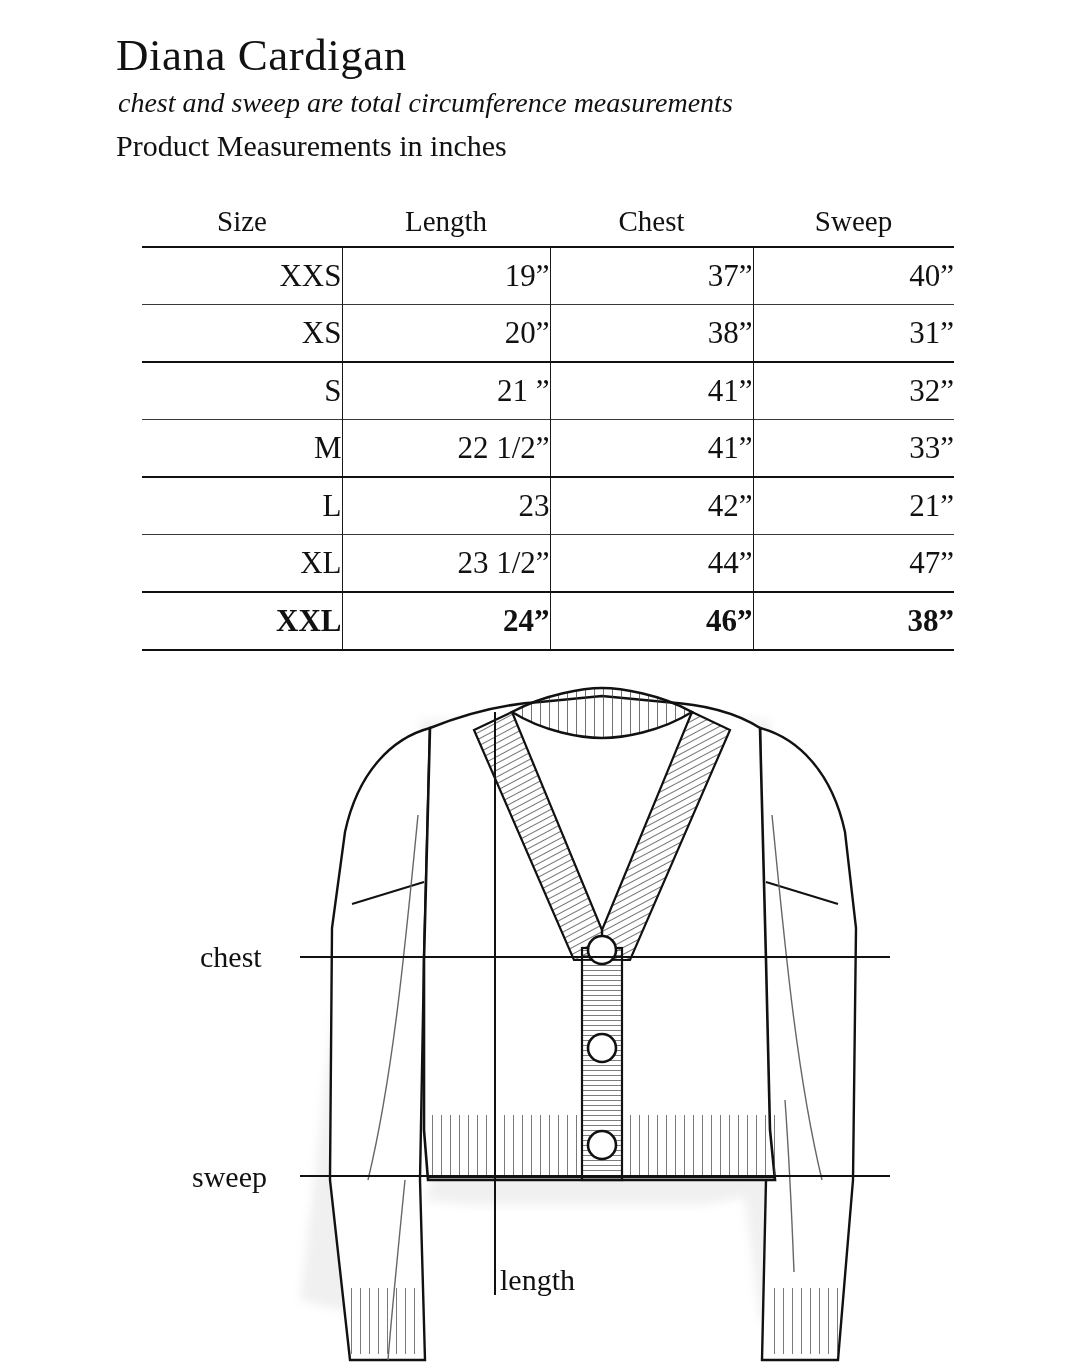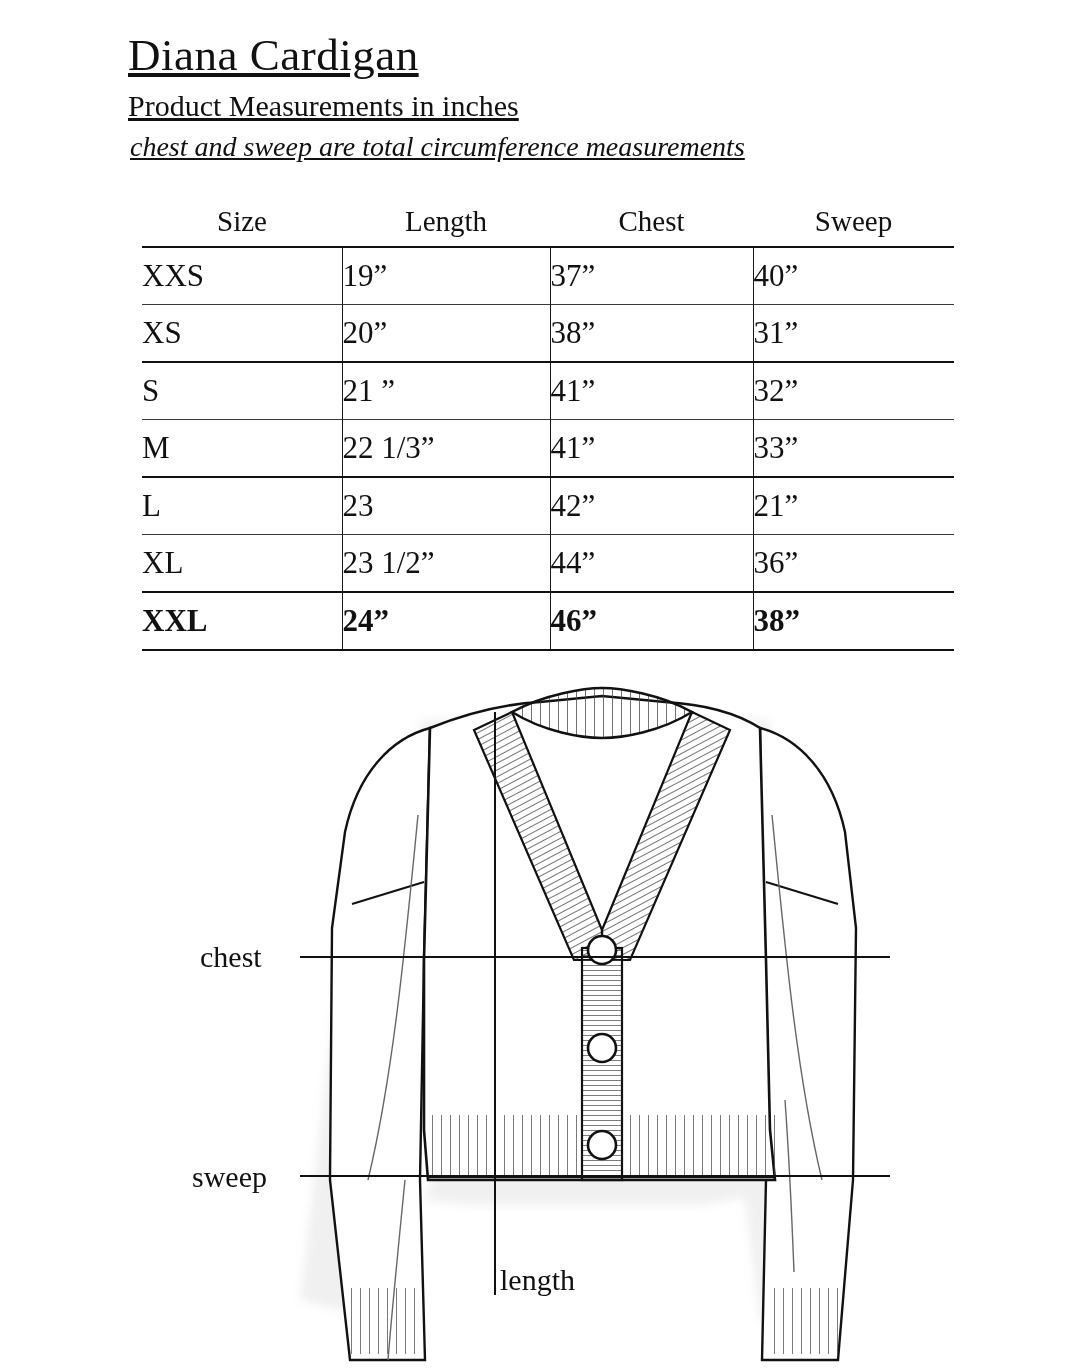--- a/index.html
+++ b/index.html
@@ -12,24 +12,23 @@
     height: 1372px;
     position: relative;
     overflow: hidden;
     font-family: "Liberation Serif", "DejaVu Serif", serif;
     color: #111111;
   }
 
   
   #heading {
     position: absolute;
-    left: 128px;
+    left: 116px;
     top: 28px;
     width: 860px;
-    text-decoration: underline;
   }
   #title {
     font-size: 45px;
     line-height: 54px;
     letter-spacing: 0.5px;
     font-weight: 400;
     margin: 0;
   }
   #subtitle {
     font-size: 30px;
@@ -65,21 +64,21 @@
   table#size-table th {
     font-size: 29px;
     font-weight: 400;
     padding: 2px 0 8px 0;
     border: none;
     vertical-align: bottom;
   }
   table#size-table td {
     font-size: 31px;
     font-weight: 400;
-    text-align: left;
+    text-align: right;
     height: 56px;
     padding: 0;
     vertical-align: middle;
   }
   
   table#size-table tbody td.sep {
     border-left: 1.6px solid #1a1a1a;
   }
   
   table#size-table tbody tr.thick > td { border-top: 2.6px solid #111111; }
@@ -100,22 +99,22 @@
     font-family: "Liberation Serif", "DejaVu Serif", serif;
     font-size: 30px;
     fill: #111111;
   }
 </style>
 </head>
 <body>
 
 <div id="heading">
   <h1 id="title">Diana Cardigan</h1>
+  <div id="note">chest and sweep are total circumference measurements</div>
   <div id="subtitle">Product Measurements in inches</div>
-  <div id="note">chest and sweep are total circumference measurements</div>
 </div>
 
 <div id="size-table-wrap">
   <table id="size-table">
     <colgroup>
       <col class="c-size">
         <col class="c-length">
         <col class="c-chest">
         <col class="c-sweep">
     </colgroup>
@@ -141,35 +140,35 @@
         <td class="sep">31”</td>
       </tr>
       <tr class="thick">
         <td>S</td>
         <td class="sep">21 ”</td>
         <td class="sep">41”</td>
         <td class="sep">32”</td>
       </tr>
       <tr class="thin">
         <td>M</td>
-        <td class="sep">22 1/3”</td>
+        <td class="sep">22 1/2”</td>
         <td class="sep">41”</td>
         <td class="sep">33”</td>
       </tr>
       <tr class="thick">
         <td>L</td>
         <td class="sep">23</td>
         <td class="sep">42”</td>
         <td class="sep">21”</td>
       </tr>
       <tr class="thin">
         <td>XL</td>
         <td class="sep">23 1/2”</td>
         <td class="sep">44”</td>
-        <td class="sep">36”</td>
+        <td class="sep">47”</td>
       </tr>
       <tr class="thick last-rule">
         <td>XXL</td>
         <td class="sep">24”</td>
         <td class="sep">46”</td>
         <td class="sep">38”</td>
       </tr>
     </tbody>
   </table>
 </div>

